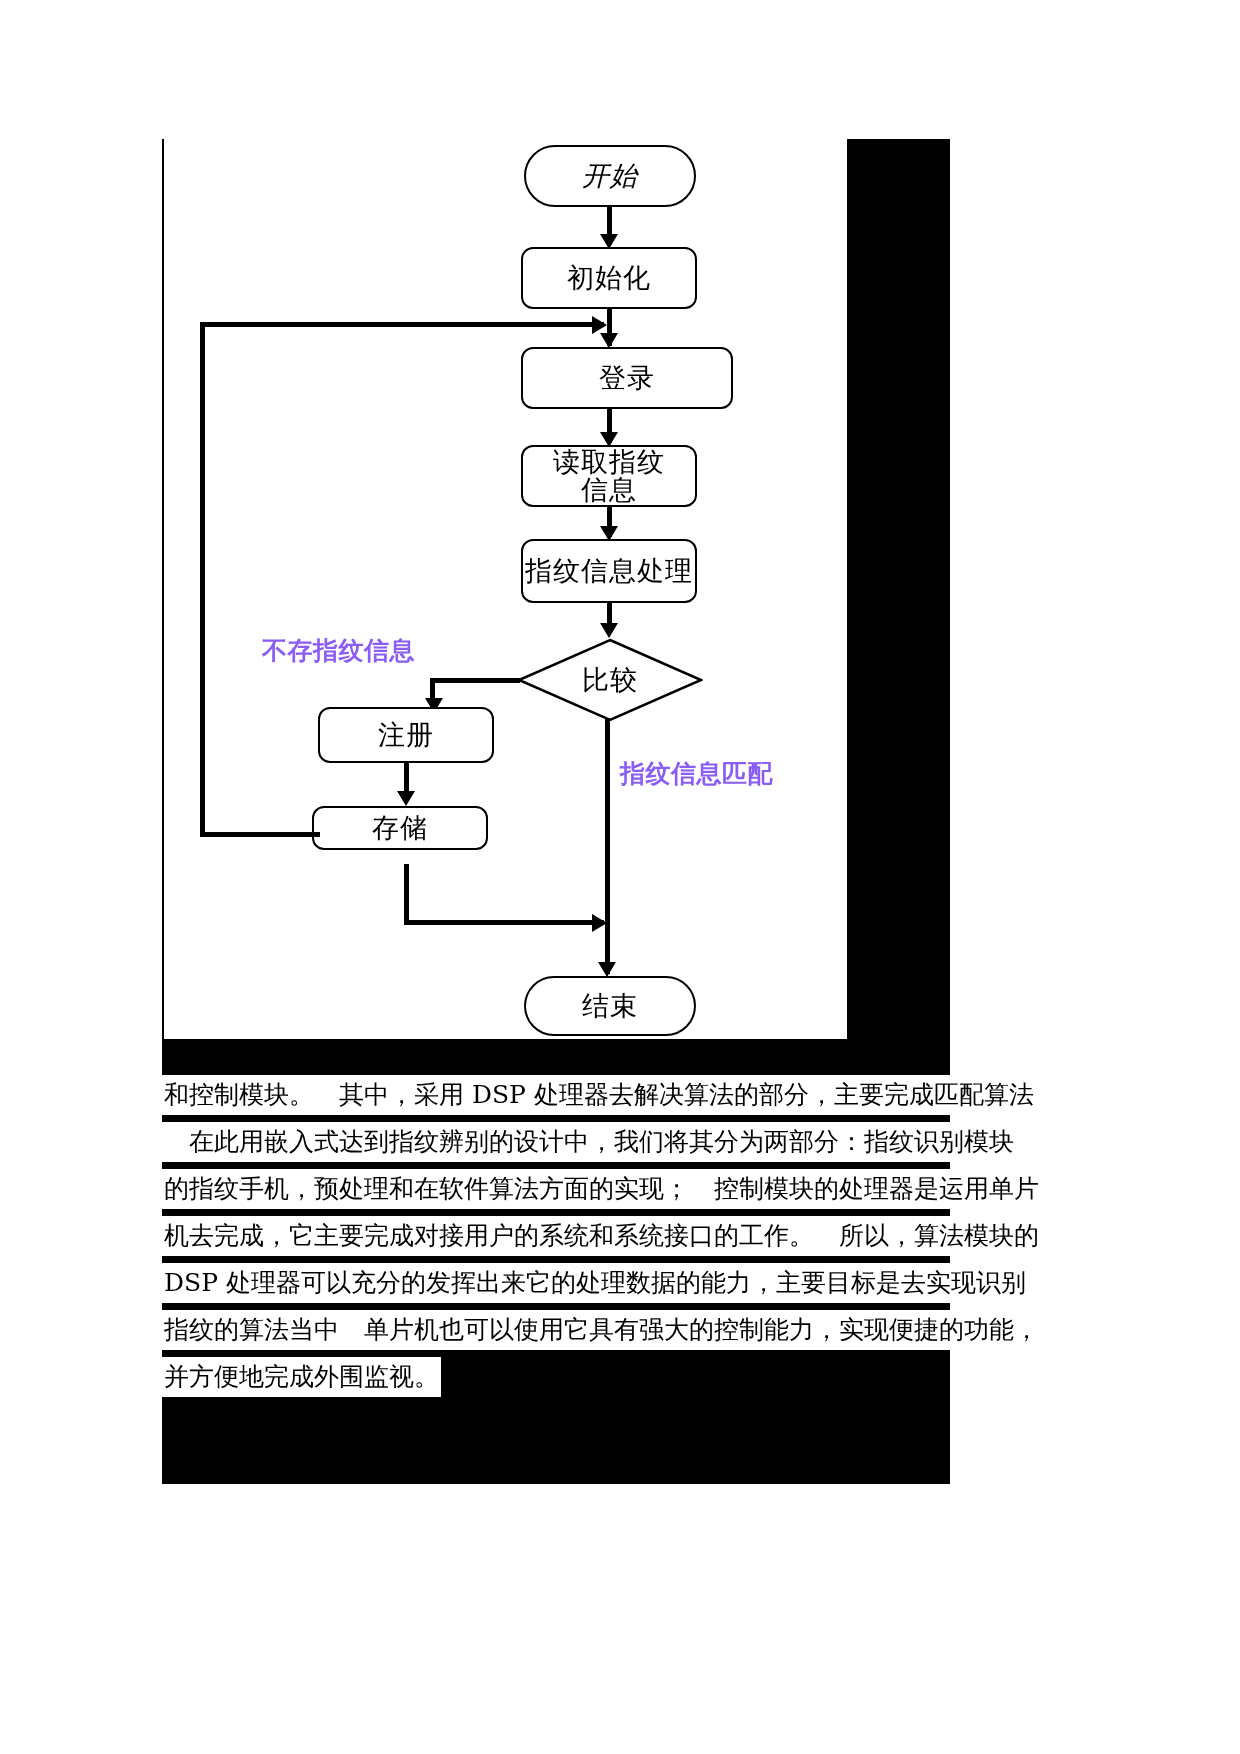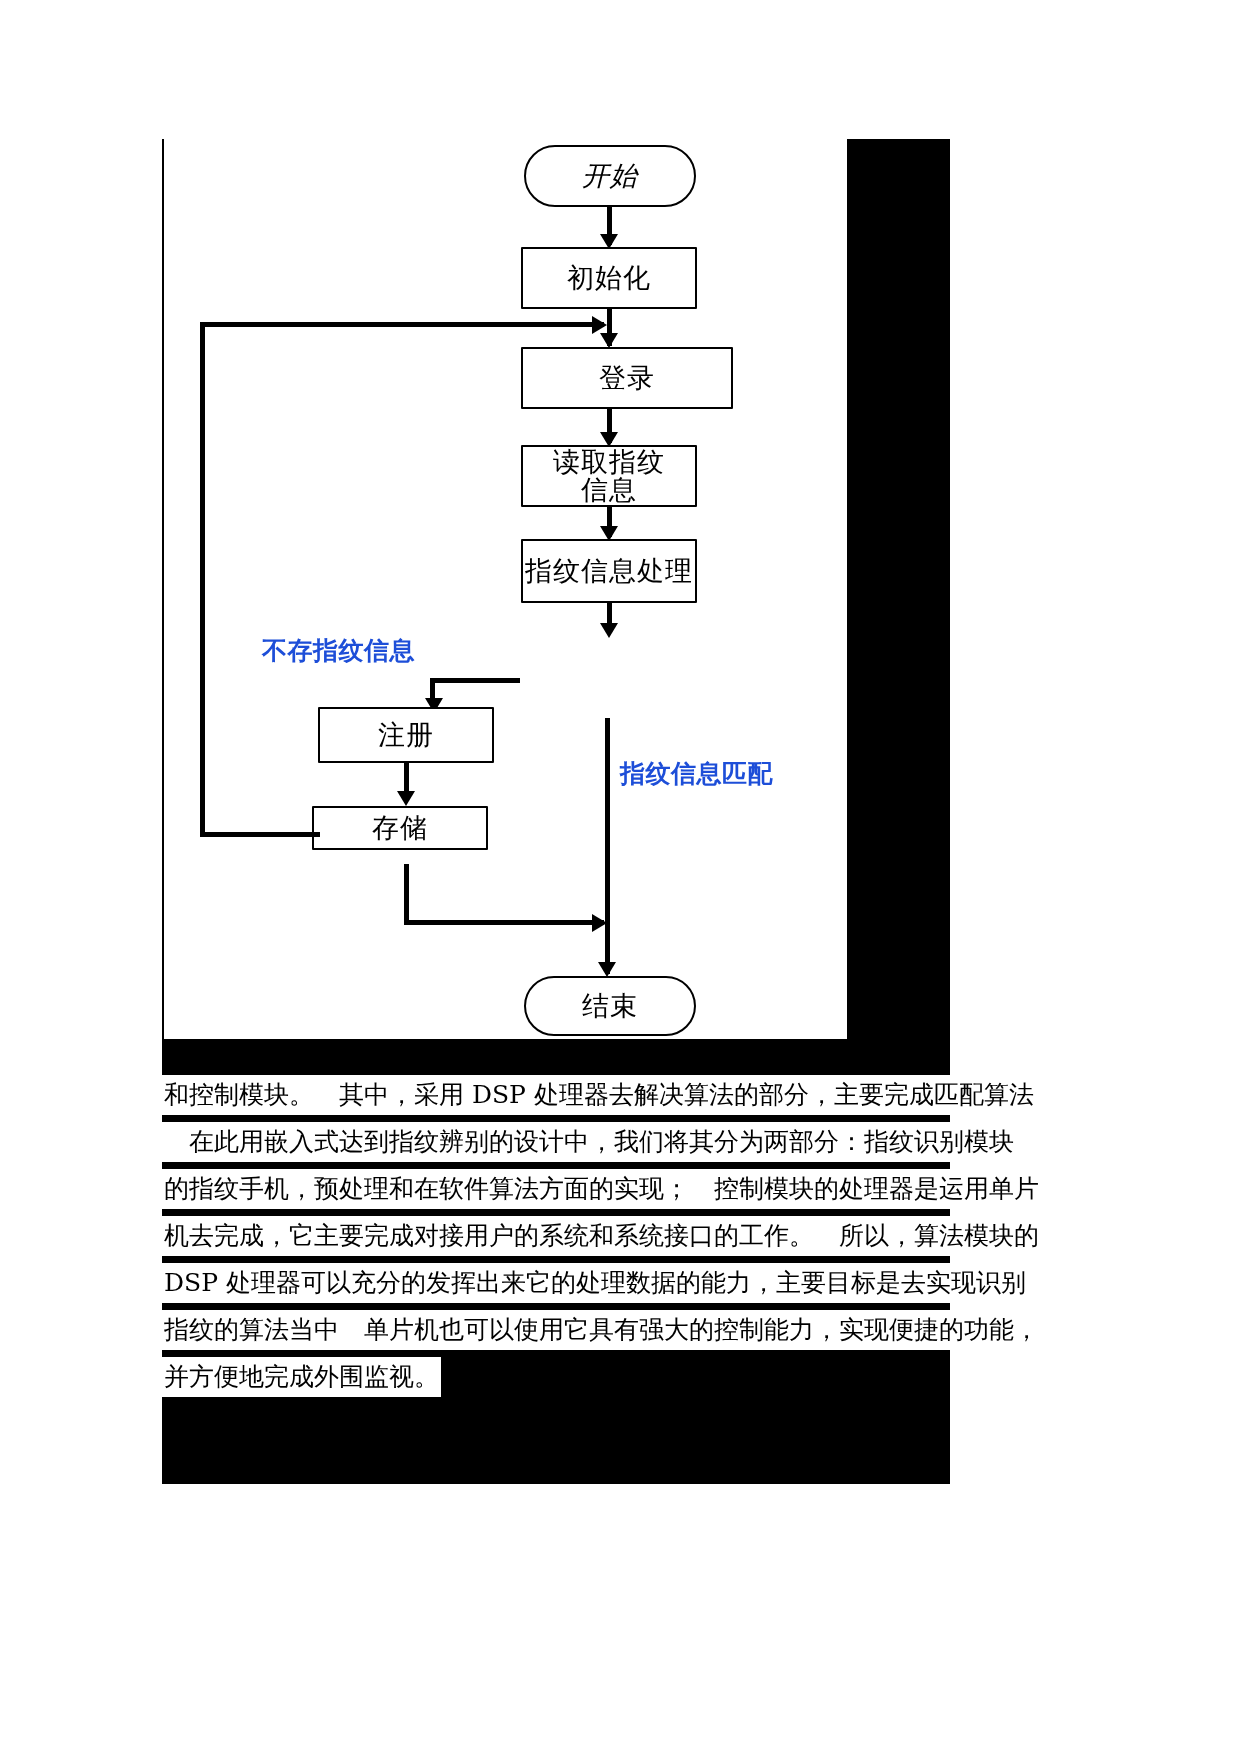--- a/index.html
+++ b/index.html
@@ -62,21 +62,21 @@
     font-family: "DejaVu Sans", sans-serif;
     font-size: 27px;
     line-height: 1.12;
     color: #000000;
     letter-spacing: 1px;
   }
   .node.terminator {
     border-radius: 60px;
     border-width: 2px;
   }
-  .node.process { border-radius: 1px; }
+  .node.process { border-radius: 12px; }
 
   .diamond-wrap {
     position: absolute;
   }
   .diamond-wrap svg { display: block; }
   .diamond-label {
     position: absolute;
     left: 0; top: 0;
     width: 100%; height: 100%;
     display: flex;
@@ -111,21 +111,21 @@
     border-bottom: 9px solid transparent;
     border-left: 15px solid #000000;
   }
 
   
   .edge-label {
     position: absolute;
     font-family: "DejaVu Sans", sans-serif;
     font-weight: bold;
     font-size: 25px;
-    color: #1d4ed8;
+    color: #8b5cf6;
     white-space: nowrap;
     letter-spacing: 0.5px;
   }
 
   
   .para-block {
     position: absolute;
     left: 162px;
     top: 1068px;
     width: 790px;
@@ -190,20 +190,28 @@
   <div class="arrow down" style="left:600px; top:526px;"></div>
 
   <div class="node process" style="left:521px; top:539px; width:176px; height:64px; flex-direction:row; line-height:1.05;">
     <span>指纹信息</span>
     <span>处理</span>
   </div>
 
   <div class="ln v" style="left:607px; top:603px; height:28px;"></div>
   <div class="arrow down" style="left:600px; top:623px;"></div>
 
+  <div class="diamond-wrap" style="left:517px; top:638px; width:186px; height:84px;">
+    <svg width="186" height="84" viewBox="0 0 186 84">
+      <polygon points="93,2 184,42 93,82 2,42" fill="#ffffff" stroke="#000000" stroke-width="2.5"></polygon>
+    </svg>
+    <div class="diamond-label">
+      <span>比较</span>
+    </div>
+  </div>
 
   <div class="ln h" style="left:430px; top:678px; width:90px;"></div>
   <div class="ln v" style="left:430px; top:678px; height:28px;"></div>
   <div class="arrow down" style="left:425px; top:698px;"></div>
 
   <div class="edge-label" style="left:262px; top:634px;">
     <span>不存指纹信息</span>
   </div>
 
   <div class="node process" style="left:318px; top:707px; width:176px; height:56px;">

